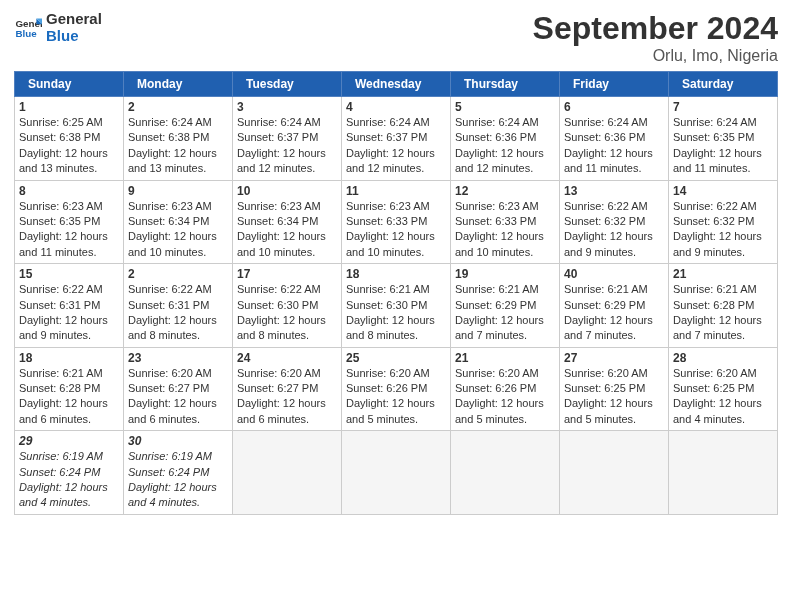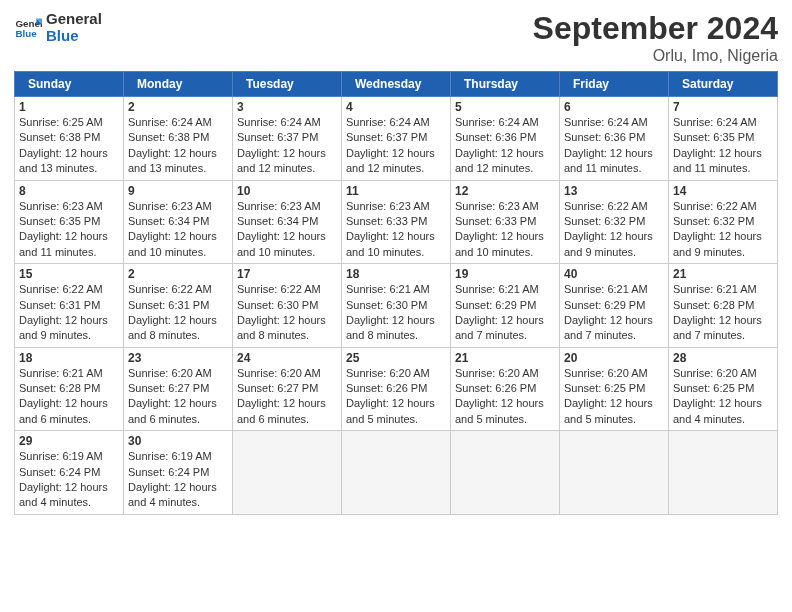--- a/index.html
+++ b/index.html
@@ -76,20 +76,21 @@
       display: block;
       margin-bottom: 1px;
     }
     .day-info {
       font-size: 11px;
       line-height: 1.4;
       color: #333;
     }
     .last-row td {
       height: 70px;
+      font-style: italic;
     }
   </style>
 </head>
 <body>
 
 <div class="page">
   <div class="header">
     <div class="logo">
       <svg class="logo-icon" viewBox="0 0 40 40">
         <text x="2" y="20" font-size="14" font-weight="bold" fill="#333">General</text>
@@ -226,21 +227,21 @@
           </td>
           <td>
             <span class="day-number">25</span>
             <div class="day-info">Sunrise: 6:20 AM<br>Sunset: 6:26 PM<br>Daylight: 12 hours and 5 minutes.</div>
           </td>
           <td>
             <span class="day-number">21</span>
             <div class="day-info">Sunrise: 6:20 AM<br>Sunset: 6:26 PM<br>Daylight: 12 hours and 5 minutes.</div>
           </td>
           <td>
-            <span class="day-number">20</span>
+            <span class="day-number">27</span>
             <div class="day-info">Sunrise: 6:20 AM<br>Sunset: 6:25 PM<br>Daylight: 12 hours and 5 minutes.</div>
           </td>
           <td>
             <span class="day-number">28</span>
             <div class="day-info">Sunrise: 6:20 AM<br>Sunset: 6:25 PM<br>Daylight: 12 hours and 4 minutes.</div>
           </td>
         </tr>
         <tr class="last-row">
           <td>
             <span class="day-number">29</span>

